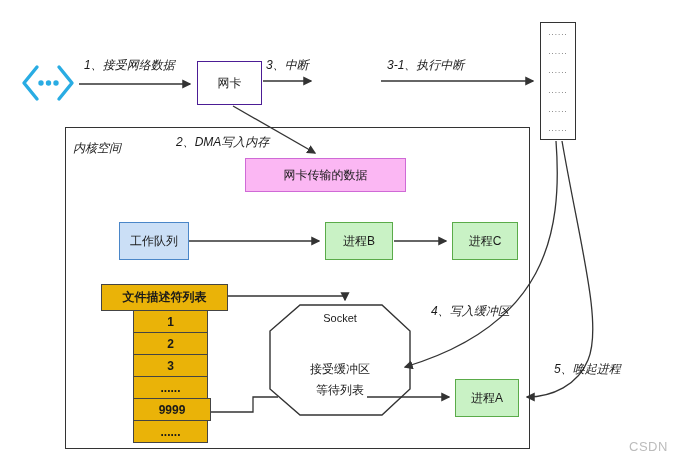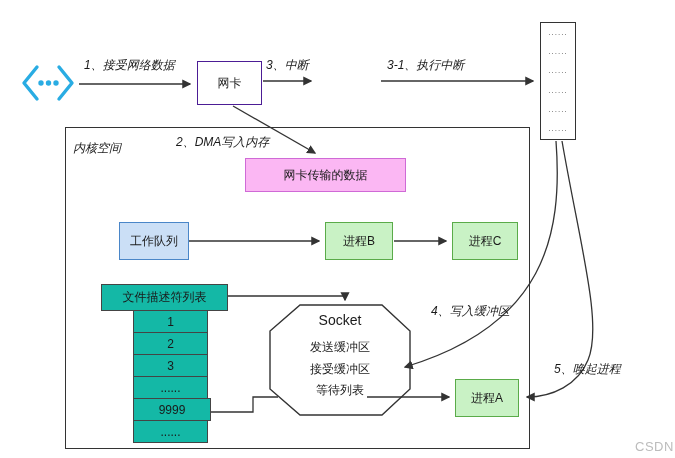--- a/index.html
+++ b/index.html
@@ -7,26 +7,26 @@
   #canvas { position:relative; width:675px; height:458px; background:#fff; overflow:hidden;
             font-family:"Liberation Sans","DejaVu Sans",sans-serif; }
   .layer { position:absolute; left:0; top:0; }
   .box { position:absolute; display:flex; align-items:center; justify-content:center;
          font-size:12px; color:#1a1a1a; border:1px solid #4c1d95; background:#fff; }
   .kernel { position:absolute; border:1px solid #333; background:transparent; }
   .lbl { position:absolute; font-size:12px; color:#1a1a1a; white-space:nowrap;font-style:italic; }
   .fill-pink   { background:#fbb7f3; border-color:#cf6ad6; }
   .fill-blue   { background:#cbdff6; border-color:#4a86c8;margin-left:23px; }
   .fill-green  { background:#c9f2c5; border-color:#5aab49; }
-  .fill-yellow { background:#14b8a6; border-color:#444; }
+  .fill-yellow { background:#eab308; border-color:#444;font-weight:bold; }
   .ivt { position:absolute; display:flex; flex-direction:column; justify-content:space-around;
          border:1px solid #333; background:#fff; }
   .itrow { font-size:8px; line-height:10px; color:#444; text-align:center; letter-spacing:1px; }
   .sockettxt { position:absolute; width:110px; text-align:center; font-size:12px; color:#1a1a1a; }
-  .watermark { position:absolute; font-size:13px; color:#bcbcbc; letter-spacing:0.5px;margin-left:6px; }
+  .watermark { position:absolute; font-size:13px; color:#bcbcbc; letter-spacing:0.5px; }
 </style>
 </head>
 <body>
 
 <div id="canvas">
 
   <div class="kernel" style="left:65px;top:127px;width:465px;height:322px"></div>
 
   <svg class="layer" width="675" height="458">
     <defs>
@@ -86,20 +86,19 @@
   <div class="box fill-green" style="left:455px;top:379px;width:64px;height:38px">进程A</div>
 
   <div class="box fill-yellow" style="left:101px;top:284px;width:127px;height:27px">文件描述符列表</div>
   <div class="box fill-yellow" style="left:133px;top:310px;width:75px;height:23px">1</div>
   <div class="box fill-yellow" style="left:133px;top:332px;width:75px;height:23px">2</div>
   <div class="box fill-yellow" style="left:133px;top:354px;width:75px;height:23px">3</div>
   <div class="box fill-yellow" style="left:133px;top:376px;width:75px;height:23px">......</div>
   <div class="box fill-yellow" style="left:133px;top:398px;width:78px;height:23px">9999</div>
   <div class="box fill-yellow" style="left:133px;top:420px;width:75px;height:23px">......</div>
 
-  <div class="sockettxt" style="left:285px;top:312px;font-size:14px">Socket</div>
-  <div class="sockettxt" style="left:285px;top:339px">发送缓冲区</div>
+  <div class="sockettxt" style="left:285px;top:312px;font-size:11px">Socket</div>
   <div class="sockettxt" style="left:285px;top:361px">接受缓冲区</div>
   <div class="sockettxt" style="left:285px;top:382px">等待列表</div>
 
   <div class="watermark" style="left:629px;top:439px">CSDN</div>
 
 </div>
 
 </body></html>

